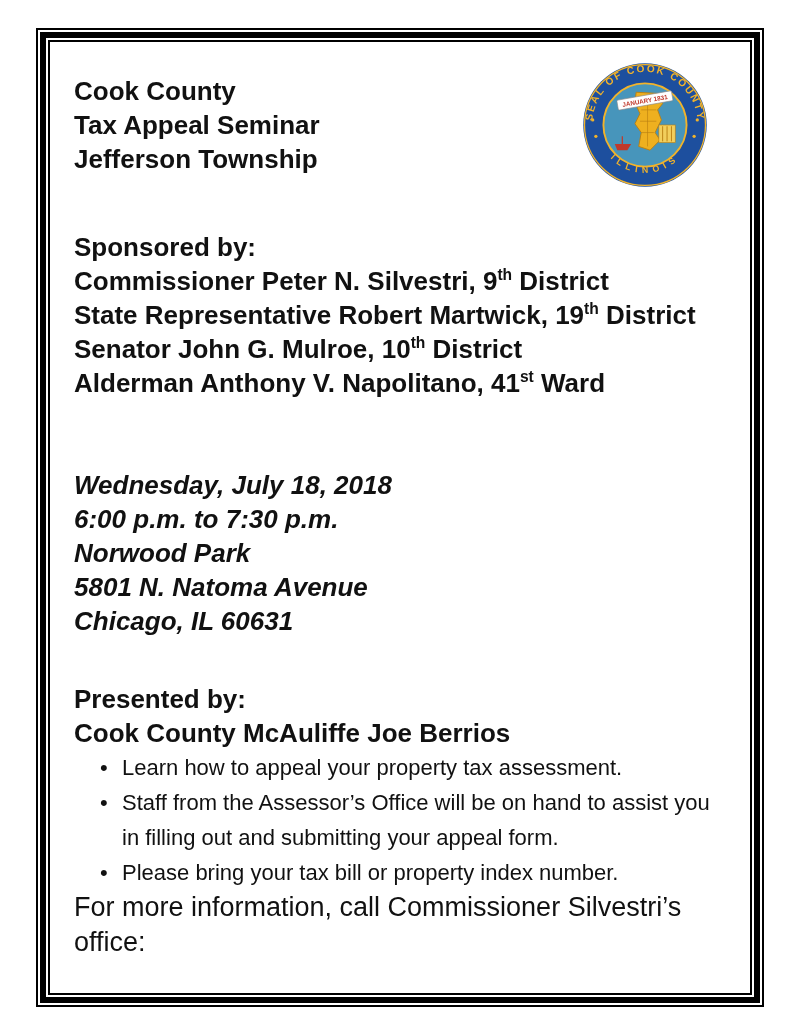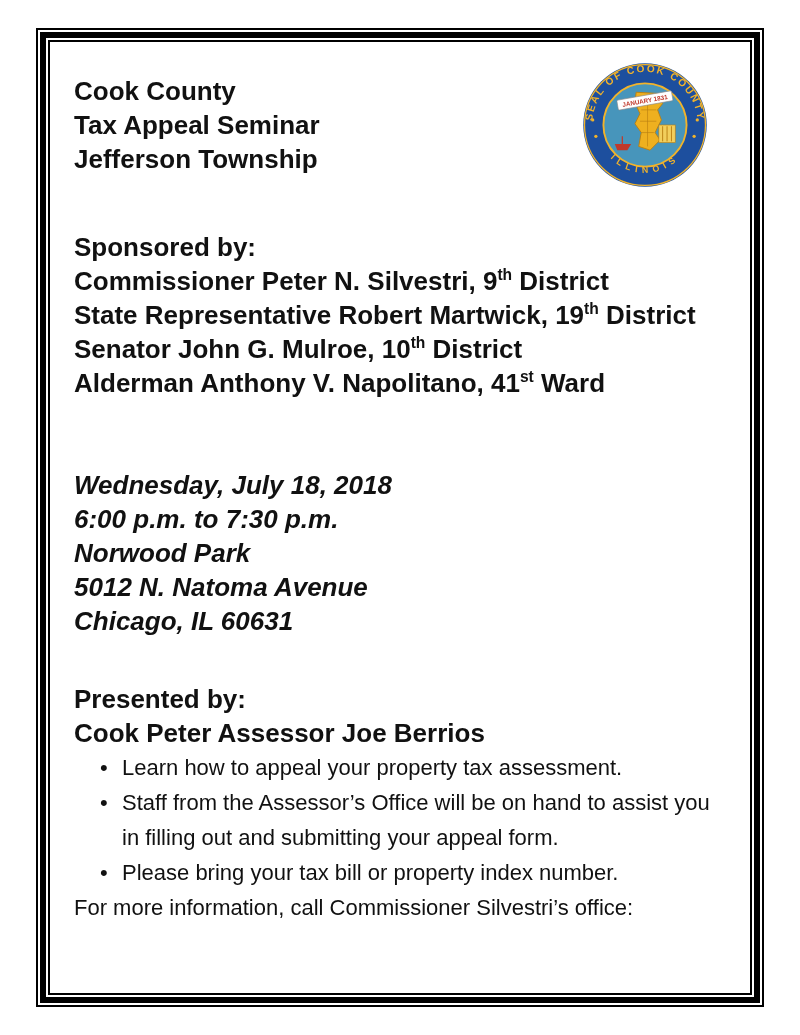--- a/index.html
+++ b/index.html
@@ -61,21 +61,21 @@
     align-items: flex-start;
     font-size: 22px;
     line-height: 35px;
   }
   .bullets .dot {
     width: 22px;
     flex: 0 0 22px;
     font-size: 22px;
     line-height: 35px;
   }
-  .footer-line { font-size: 22px; line-height: 35px; }
+  .footer-line { font-size: 27px; line-height: 35px; }
 </style>
 </head>
 <body>
 
 <div class="page">
   <div class="frame-outer">
     <div class="frame-mid">
       <div class="frame-inner">
 
         <div class="seal-wrap">
@@ -135,27 +135,27 @@
           <div class="line b"><span>Commissioner Peter N. Silvestri, 9</span><sup>th</sup><span> District</span></div>
           <div class="line b"><span>State Representative Robert Martwick, 19</span><sup>th</sup><span> District</span></div>
           <div class="line b"><span>Senator John G. Mulroe, 10</span><sup>th</sup><span> District</span></div>
           <div class="line b"><span>Alderman Anthony V. Napolitano, 41</span><sup>st</sup><span> Ward</span></div>
         </div>
 
         <div class="event-block">
           <div class="line b i">Wednesday, July 18, 2018</div>
           <div class="line b i">6:00 p.m. to 7:30 p.m.</div>
           <div class="line b i">Norwood Park</div>
-          <div class="line b i">5012 N. Natoma Avenue</div>
+          <div class="line b i">5801 N. Natoma Avenue</div>
           <div class="line b i">Chicago, IL 60631</div>
         </div>
 
         <div>
           <div class="line b">Presented by:</div>
-          <div class="line b">Cook Peter Assessor Joe Berrios</div>
+          <div class="line b">Cook County McAuliffe Joe Berrios</div>
           <ul class="bullets">
             <li>
               <span class="dot">•</span>
               <span>Learn how to appeal your property tax assessment.</span>
             </li>
             <li>
               <span class="dot">•</span>
               <span>Staff from the Assessor’s Office will be on hand to assist you in filling out and submitting your appeal form.</span>
             </li>
             <li>

